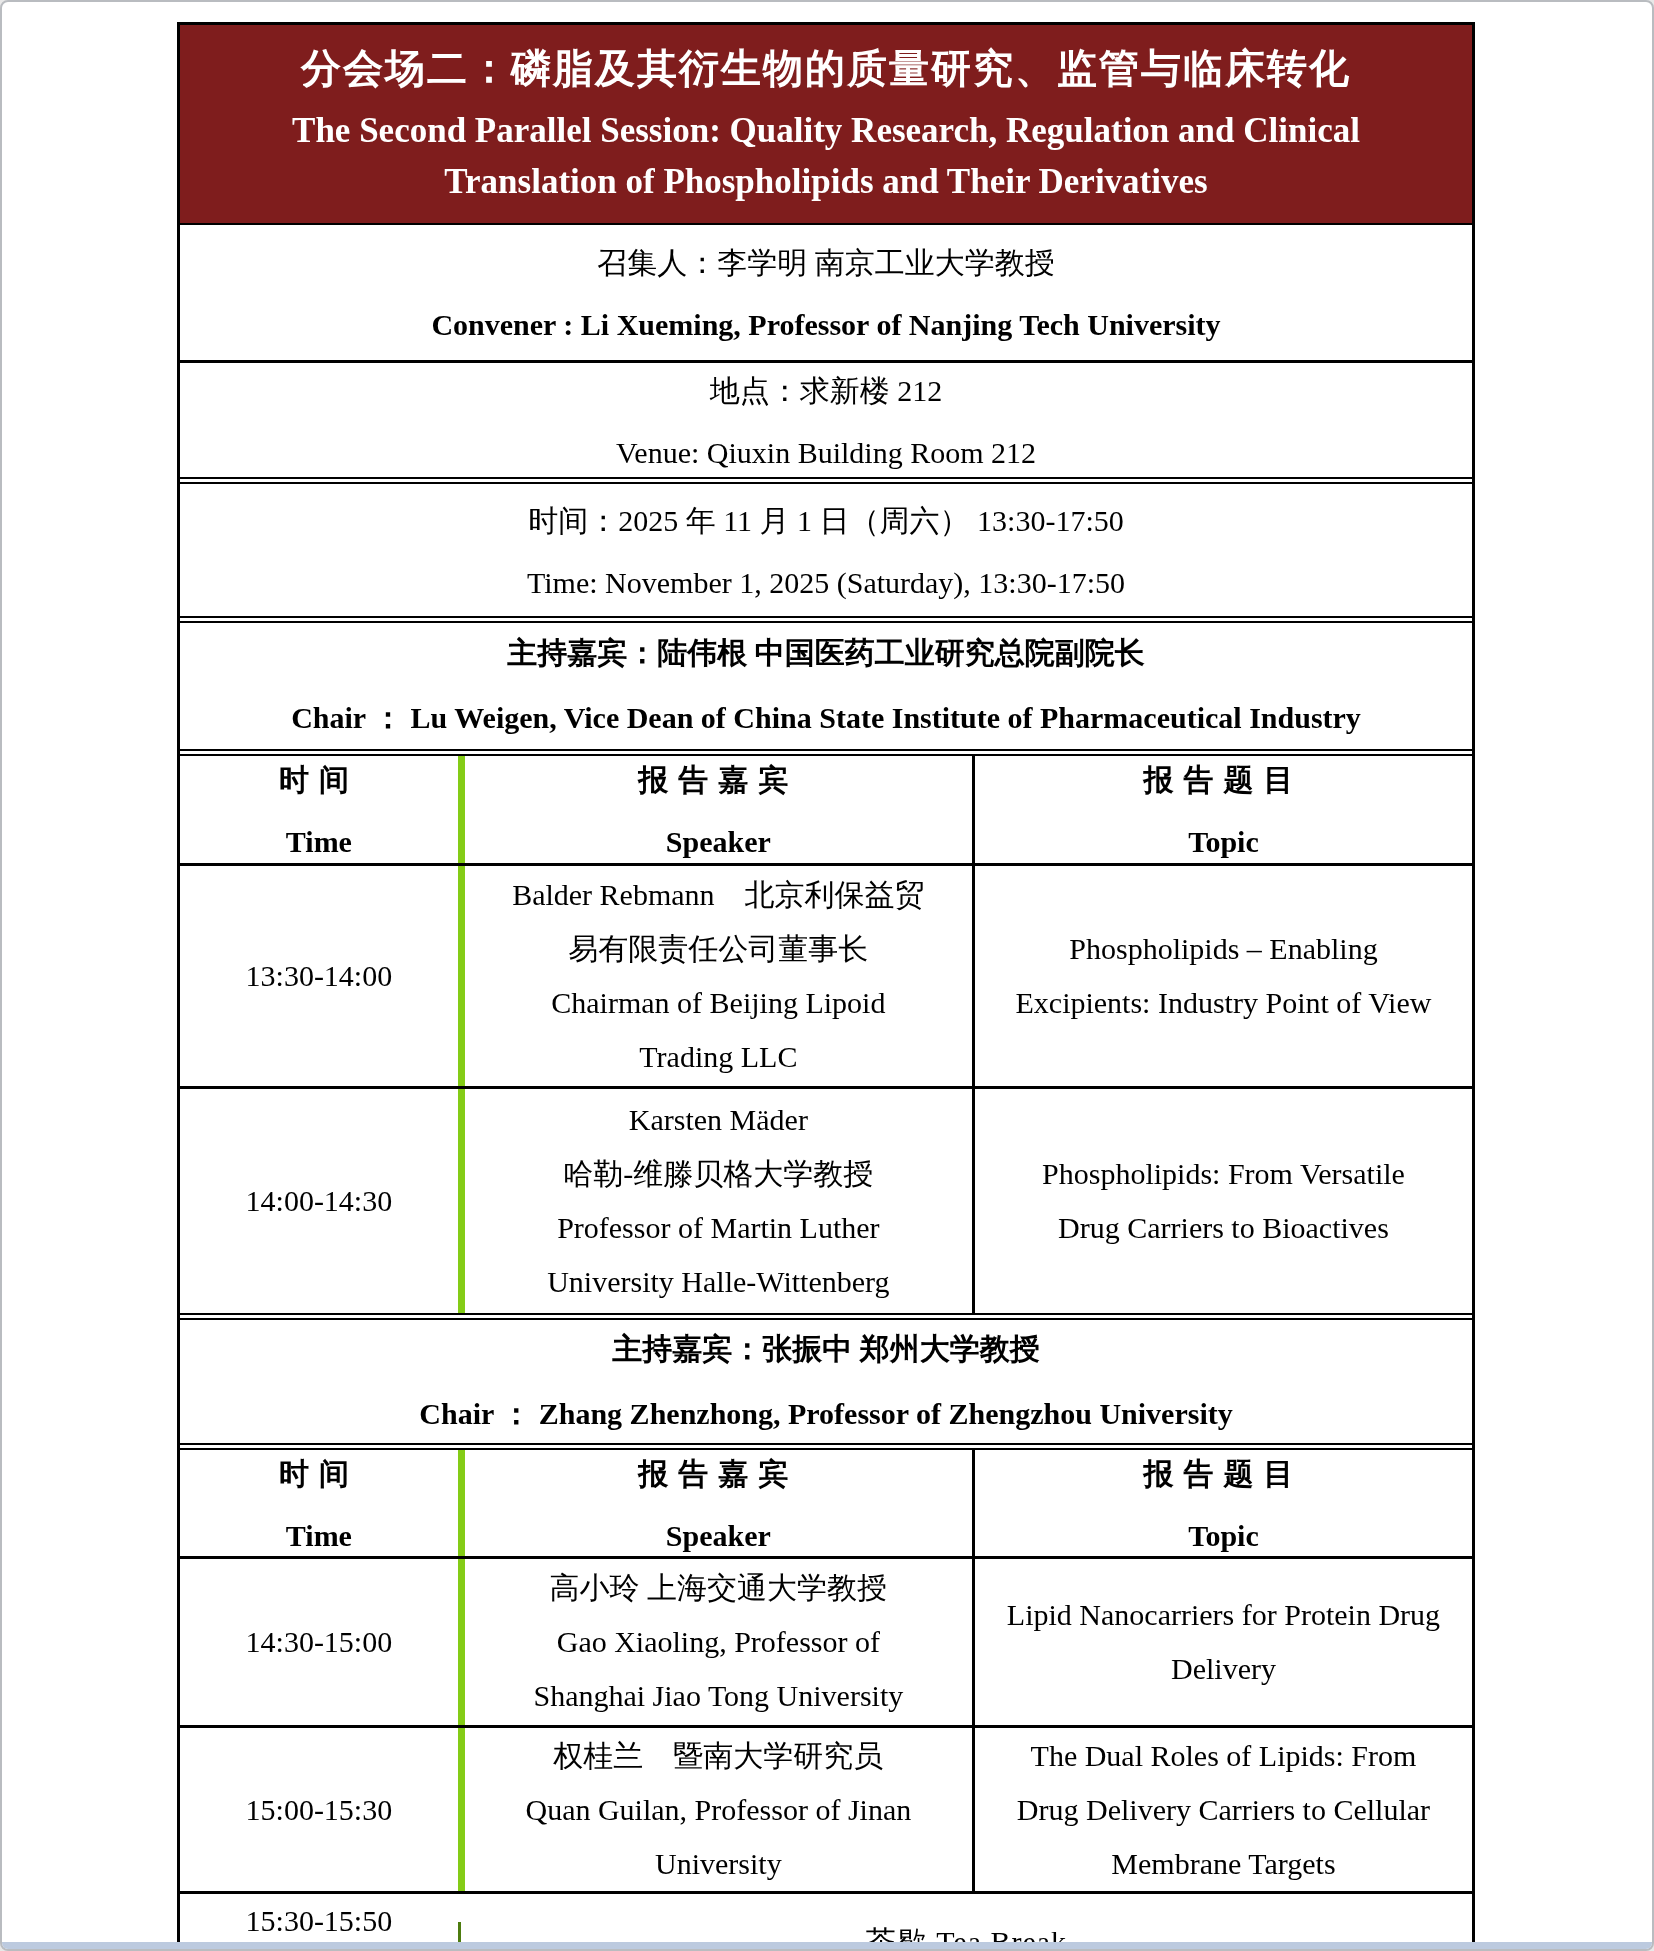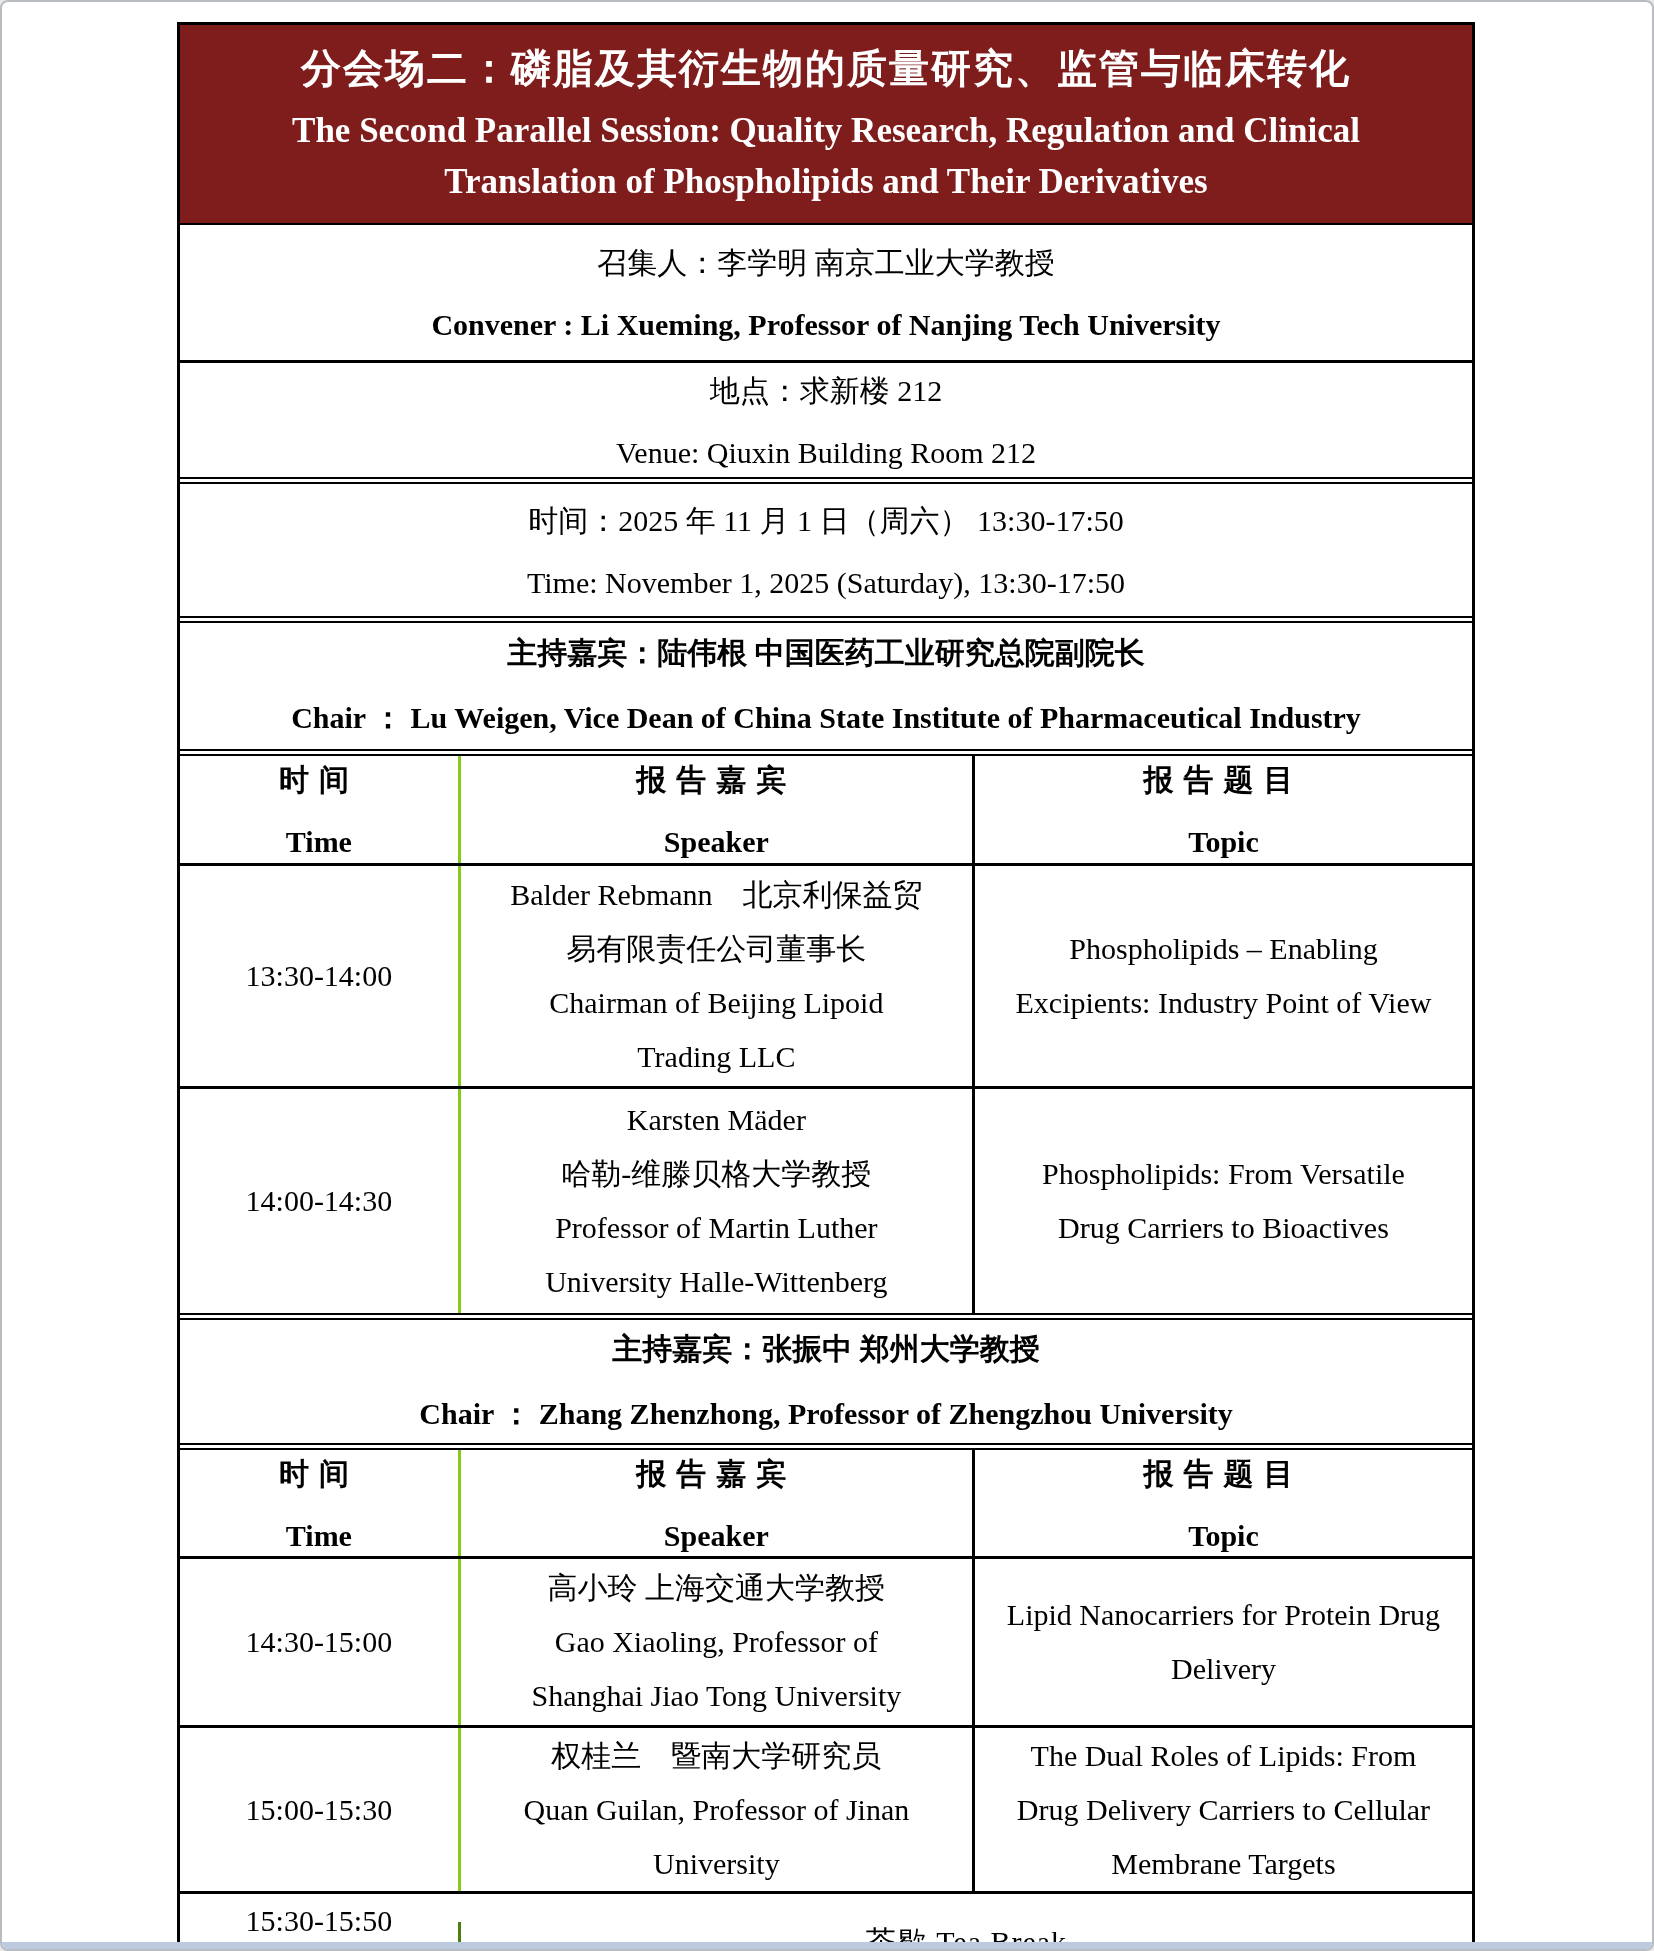--- a/index.html
+++ b/index.html
@@ -44,21 +44,21 @@
   .info {
     display:flex; flex-direction:column; justify-content:center; align-items:center;
     gap:24px; text-align:center; font-size:30px;
   }
   .info-conv .ln:last-child { font-weight:bold; }
   .chair-row .ln { font-weight:bold; }
 
   
   .grid { display:flex; align-items:stretch; }
   .c-time   { width:21.5%; }
-  .c-speaker{ width:39.8%; border-left:3px solid #84cc16; }
+  .c-speaker{ width:39.8%; border-left:7px solid #84cc16; }
   .c-topic  { width:38.7%; border-left:3px solid #000; }
   .cell {
     box-sizing:border-box; display:flex; flex-direction:column;
     justify-content:center; align-items:center; text-align:center;
     font-size:30px; padding:2px 10px;
   }
   .thead .cell { font-weight:bold; gap:24px; }
   .thead .cell .ln:first-child { letter-spacing:10px; }
   .body-row .cell .ln { line-height:54px; }
 

